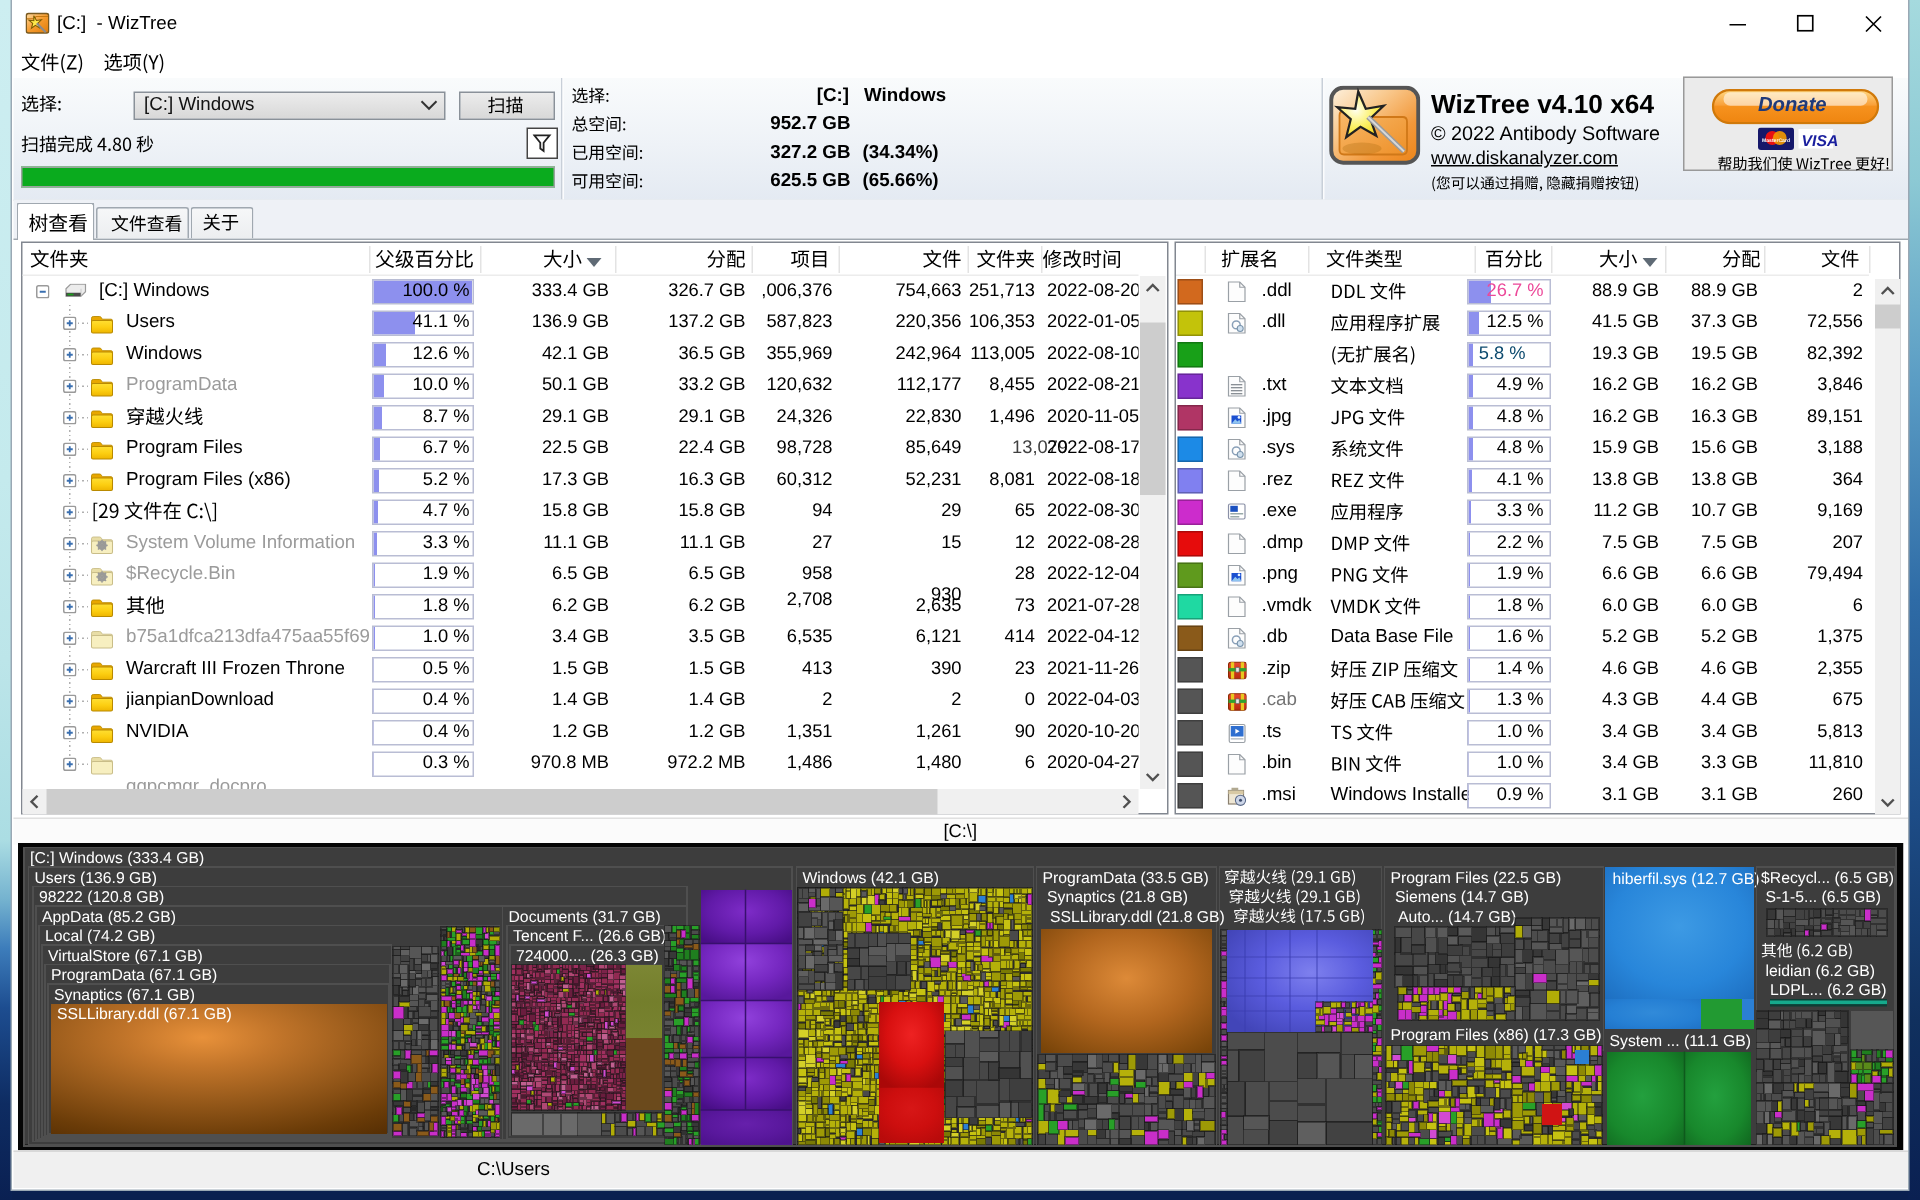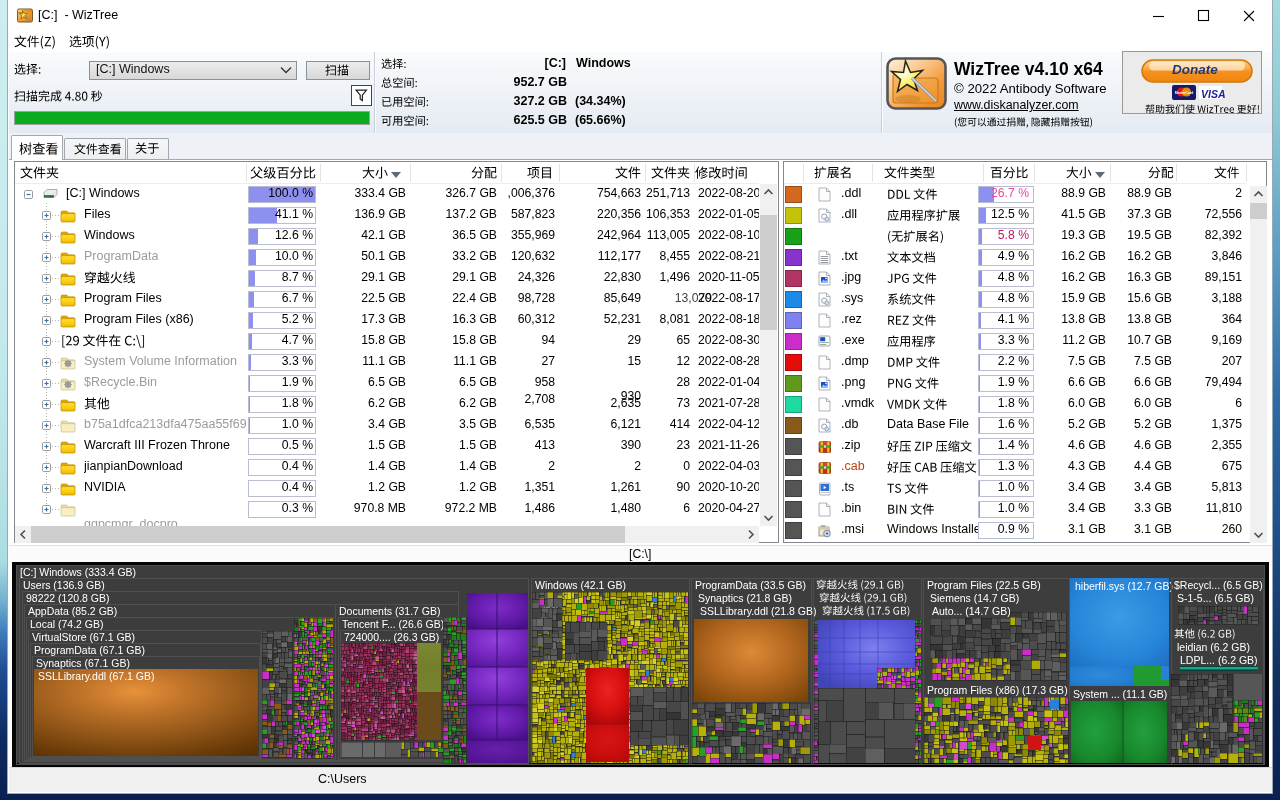--- a/index.html
+++ b/index.html
@@ -491,21 +491,21 @@
     <div style="position:absolute;left:690px;top:186px;font:400 12.2px 'Liberation Sans',sans-serif;line-height:14.5px;color:#000;white-space:pre;max-width:61px;overflow:hidden">2022-08-20</div>
     <svg style="position:absolute;left:34px;top:211px;" width="9" height="9" viewBox="0 0 9 9">
       <rect x=".5" y=".5" width="8" height="8" rx="1.2" fill="#fff" stroke="#9a9a9a"></rect>
       <path d="M2.5 4.5 H6.5 M4.5 2.5 V6.5" stroke="#3a6fb0" stroke-width="1.2"></path>
     </svg>
     <div style="position:absolute;left:44px;top:215px;width:7px;height:1px;background-image:repeating-linear-gradient(90deg,#b0b0b0 0 1px,transparent 1px 3px)"></div>
     <svg style="position:absolute;left:52px;top:209px;" width="16" height="14" viewBox="0 0 16 14">
       <path d="M1 3.2 Q1 2 2.2 2 L6.4 2 Q7.2 2 7.6 2.8 L8.2 3.8 L14 3.8 Q15 3.8 15 4.8 L15 5.6 L1 5.6 Z" fill="#e8a700" stroke="#b98a00" stroke-width=".6"></path>
       <rect x="1" y="4.6" width="14" height="8.4" rx="1" fill="url(#fgold)" stroke="#b98a00" stroke-width=".7"></rect>
     </svg>
-    <div style="position:absolute;left:76px;top:207px;font:400 12.5px 'Liberation Sans',sans-serif;line-height:14.9px;color:#000;white-space:pre;max-width:162px;overflow:hidden">Files</div>
+    <div style="position:absolute;left:76px;top:207px;font:400 12.5px 'Liberation Sans',sans-serif;line-height:14.9px;color:#000;white-space:pre;max-width:162px;overflow:hidden">Users</div>
     <div style="position:absolute;left:240px;top:207px;width:68px;height:17px;border:1px solid #b9bdd4;box-sizing:border-box;background:linear-gradient(90deg,#8d90ee 27.9px,#fff 27.9px)"></div>
     <div style="position:absolute;right:959px;top:207px;font:400 12.2px 'Liberation Sans',sans-serif;line-height:14.5px;color:#000;white-space:pre;">41.1 %</div>
     <div style="position:absolute;right:866px;top:207px;font:400 12.2px 'Liberation Sans',sans-serif;line-height:14.5px;color:#000;white-space:pre;">136.9 GB</div>
     <div style="position:absolute;right:775px;top:207px;font:400 12.2px 'Liberation Sans',sans-serif;line-height:14.5px;color:#000;white-space:pre;">137.2 GB</div>
     <div style="position:absolute;right:717px;top:207px;font:400 12.2px 'Liberation Sans',sans-serif;line-height:14.5px;color:#000;white-space:pre;">587,823</div>
     <div style="position:absolute;right:631px;top:207px;font:400 12.2px 'Liberation Sans',sans-serif;line-height:14.5px;color:#000;white-space:pre;">220,356</div>
     <div style="position:absolute;right:582px;top:207px;font:400 12.2px 'Liberation Sans',sans-serif;line-height:14.5px;color:#000;white-space:pre;">106,353</div>
     <div style="position:absolute;left:690px;top:207px;font:400 12.2px 'Liberation Sans',sans-serif;line-height:14.5px;color:#000;white-space:pre;max-width:61px;overflow:hidden">2022-01-05</div>
     <svg style="position:absolute;left:34px;top:232px;" width="9" height="9" viewBox="0 0 9 9">
       <rect x=".5" y=".5" width="8" height="8" rx="1.2" fill="#fff" stroke="#9a9a9a"></rect>
@@ -675,21 +675,21 @@
       <rect x="7.5" y="3.8" width="1" height="7.6" fill="#9a9a98" transform="rotate(135 8 7.6)"></rect>
     </svg>
     <div style="position:absolute;left:76px;top:375px;font:400 12.5px 'Liberation Sans',sans-serif;line-height:14.9px;color:#9b9b9b;white-space:pre;max-width:162px;overflow:hidden">$Recycle.Bin</div>
     <div style="position:absolute;left:240px;top:375px;width:68px;height:17px;border:1px solid #b9bdd4;box-sizing:border-box;background:linear-gradient(90deg,#8d90ee 1.3px,#fff 1.3px)"></div>
     <div style="position:absolute;right:959px;top:375px;font:400 12.2px 'Liberation Sans',sans-serif;line-height:14.5px;color:#000;white-space:pre;">1.9 %</div>
     <div style="position:absolute;right:866px;top:375px;font:400 12.2px 'Liberation Sans',sans-serif;line-height:14.5px;color:#000;white-space:pre;">6.5 GB</div>
     <div style="position:absolute;right:775px;top:375px;font:400 12.2px 'Liberation Sans',sans-serif;line-height:14.5px;color:#000;white-space:pre;">6.5 GB</div>
     <div style="position:absolute;right:717px;top:375px;font:400 12.2px 'Liberation Sans',sans-serif;line-height:14.5px;color:#000;white-space:pre;">958</div>
     <div style="position:absolute;right:631px;top:389px;font:400 12.2px 'Liberation Sans',sans-serif;line-height:14.5px;color:#000;white-space:pre;">930</div>
     <div style="position:absolute;right:582px;top:375px;font:400 12.2px 'Liberation Sans',sans-serif;line-height:14.5px;color:#000;white-space:pre;">28</div>
-    <div style="position:absolute;left:690px;top:375px;font:400 12.2px 'Liberation Sans',sans-serif;line-height:14.5px;color:#000;white-space:pre;max-width:61px;overflow:hidden">2022-01-04</div>
+    <div style="position:absolute;left:690px;top:375px;font:400 12.2px 'Liberation Sans',sans-serif;line-height:14.5px;color:#000;white-space:pre;max-width:61px;overflow:hidden">2022-12-04</div>
     <svg style="position:absolute;left:34px;top:400px;" width="9" height="9" viewBox="0 0 9 9">
       <rect x=".5" y=".5" width="8" height="8" rx="1.2" fill="#fff" stroke="#9a9a9a"></rect>
       <path d="M2.5 4.5 H6.5 M4.5 2.5 V6.5" stroke="#3a6fb0" stroke-width="1.2"></path>
     </svg>
     <div style="position:absolute;left:44px;top:404px;width:7px;height:1px;background-image:repeating-linear-gradient(90deg,#b0b0b0 0 1px,transparent 1px 3px)"></div>
     <svg style="position:absolute;left:52px;top:398px;" width="16" height="14" viewBox="0 0 16 14">
       <path d="M1 3.2 Q1 2 2.2 2 L6.4 2 Q7.2 2 7.6 2.8 L8.2 3.8 L14 3.8 Q15 3.8 15 4.8 L15 5.6 L1 5.6 Z" fill="#e8a700" stroke="#b98a00" stroke-width=".6"></path>
       <rect x="1" y="4.6" width="14" height="8.4" rx="1" fill="url(#fgold)" stroke="#b98a00" stroke-width=".7"></rect>
     </svg>
     <div style="position:absolute;left:76px;top:397.2px;width:25.8px;height:15.2px">
@@ -945,21 +945,21 @@
           <use href="#q2" x="0"></use>
           <use href="#q92" x="338"></use>
           <use href="#q82" x="1338"></use>
           <use href="#q83" x="2338"></use>
           <use href="#q84" x="3338"></use>
           <use href="#q4" x="4338"></use>
         </g>
       </svg>
     </div>
     <div style="position:absolute;left:970px;top:228px;width:56px;height:17px;border:1px solid #b9bdd4;box-sizing:border-box;background:linear-gradient(90deg,#8d90ee 3.2px,#fff 3.2px)"></div>
-    <div style="position:absolute;right:243px;top:228px;font:400 12.2px 'Liberation Sans',sans-serif;line-height:14.5px;color:#be185d;white-space:pre;">5.8 %</div>
+    <div style="position:absolute;right:255px;top:228px;font:400 12.2px 'Liberation Sans',sans-serif;line-height:14.5px;color:#0c4a6e;white-space:pre;">5.8 %</div>
     <div style="position:absolute;right:166px;top:228px;font:400 12.2px 'Liberation Sans',sans-serif;line-height:14.5px;color:#000;white-space:pre;">19.3 GB</div>
     <div style="position:absolute;right:100px;top:228px;font:400 12.2px 'Liberation Sans',sans-serif;line-height:14.5px;color:#000;white-space:pre;">19.5 GB</div>
     <div style="position:absolute;right:30px;top:228px;font:400 12.2px 'Liberation Sans',sans-serif;line-height:14.5px;color:#000;white-space:pre;">82,392</div>
     <div style="position:absolute;left:777px;top:249px;width:17px;height:17px;background:#8833cc;border:1px solid rgba(0,0,0,.25);box-sizing:border-box"></div>
     <svg style="position:absolute;left:810px;top:250px;" width="13" height="15" viewBox="0 0 13 15">
       <path d="M1 1 L8.5 1 L12 4.5 L12 14 L1 14 Z" fill="#fdfdfd" stroke="#9aa0a6" stroke-width=".8"></path>
       <path d="M8.5 1 L8.5 4.5 L12 4.5" fill="none" stroke="#9aa0a6" stroke-width=".8"></path>
       <rect x="2.6" y="6" width="7.6" height=".9" fill="#8a9096"></rect>
       <rect x="2.6" y="8" width="7.6" height=".9" fill="#8a9096"></rect>
       <rect x="2.6" y="10" width="7.6" height=".9" fill="#8a9096"></rect>
@@ -1201,21 +1201,21 @@
           <use href="#q106" x="1000"></use>
           <use href="#q77" x="2224"></use>
           <use href="#q109" x="2862"></use>
           <use href="#q110" x="3470"></use>
           <use href="#q106" x="4351"></use>
           <use href="#q108" x="5351"></use>
           <use href="#q0" x="6351"></use>
         </g>
       </svg>
     </div>
-    <div style="position:absolute;left:833px;top:459px;font:400 12.5px 'Liberation Sans',sans-serif;line-height:14.9px;color:#c2410c;white-space:pre;">.cab</div>
+    <div style="position:absolute;left:833px;top:459px;font:400 12.5px 'Liberation Sans',sans-serif;line-height:14.9px;color:#737373;white-space:pre;">.cab</div>
     <div style="position:absolute;left:970px;top:459px;width:56px;height:17px;border:1px solid #b9bdd4;box-sizing:border-box;background:linear-gradient(90deg,#8d90ee 0.7px,#fff 0.7px)"></div>
     <div style="position:absolute;right:243px;top:459px;font:400 12.2px 'Liberation Sans',sans-serif;line-height:14.5px;color:#000;white-space:pre;">1.3 %</div>
     <div style="position:absolute;right:166px;top:459px;font:400 12.2px 'Liberation Sans',sans-serif;line-height:14.5px;color:#000;white-space:pre;">4.3 GB</div>
     <div style="position:absolute;right:100px;top:459px;font:400 12.2px 'Liberation Sans',sans-serif;line-height:14.5px;color:#000;white-space:pre;">4.4 GB</div>
     <div style="position:absolute;right:30px;top:459px;font:400 12.2px 'Liberation Sans',sans-serif;line-height:14.5px;color:#000;white-space:pre;">675</div>
     <div style="position:absolute;left:777px;top:480px;width:17px;height:17px;background:#555;border:1px solid rgba(0,0,0,.25);box-sizing:border-box"></div>
     <svg style="position:absolute;left:810px;top:481px;" width="13" height="15" viewBox="0 0 13 15">
       <rect x="1.5" y="2" width="10.5" height="12" rx="1" fill="#fff" stroke="#9aa0a6" stroke-width=".8"></rect>
       <rect x="2.5" y="3" width="8.5" height="7" fill="#2f6fd0"></rect>
       <path d="M5.6 4.8 L8.4 6.5 L5.6 8.2 Z" fill="#fff"></path>

